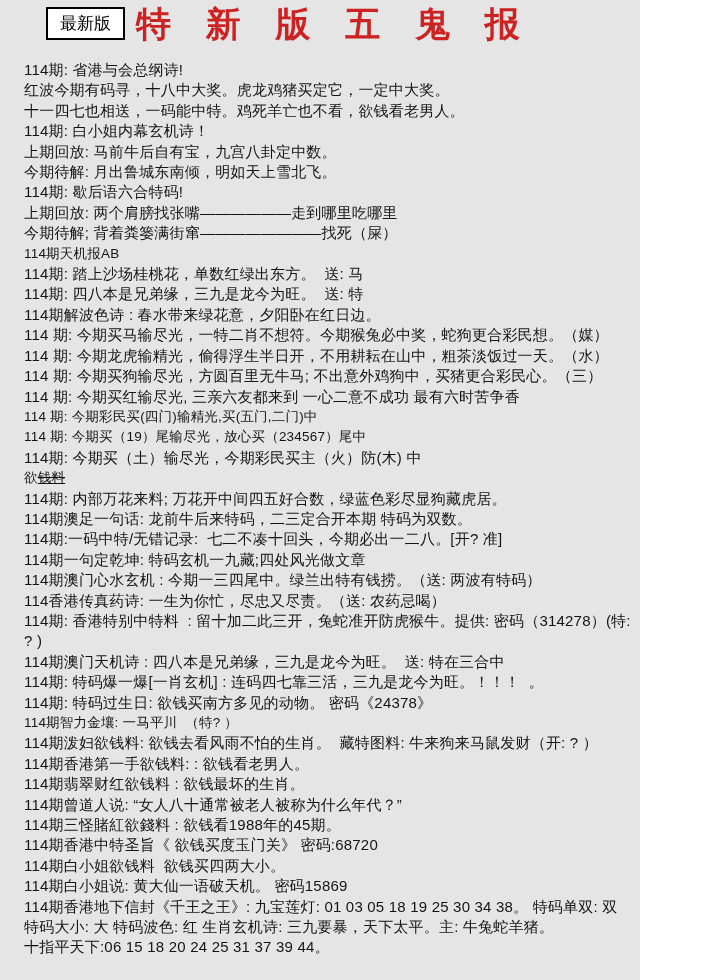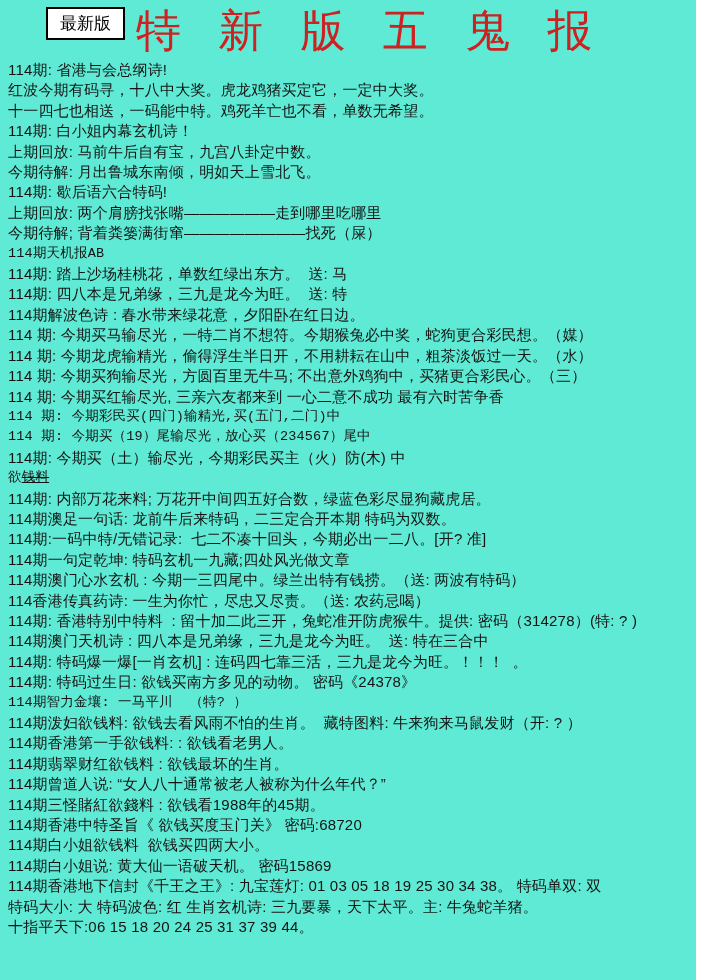--- a/index.html
+++ b/index.html
@@ -1,63 +1,63 @@
 <!DOCTYPE html>
 <html><head>
 <meta charset="utf-8">
 <style>
   html,body{margin:0;padding:0;background:#ffffff;}
   .page{
     position:relative;
-    width:696px;height:980px;
-    background:#5eead4;
+    width:640px;height:980px;
+    background:#e5e5e5;
     overflow:hidden;
     font-family:"Liberation Sans", sans-serif;
   }
   .hdr{position:relative;height:56px;}
   .badge{
     position:absolute;left:46px;top:7px;
     border:2px solid #000;
     padding:3px 12px;
     font-size:17px;color:#000;
     background:#fff;
   }
   .title{
     position:absolute;left:124px;top:1px;
     font-family:"Liberation Serif", serif;
-    font-weight:normal;
-    font-size:45px;
+    font-weight:bold;
+    font-size:35px;
     letter-spacing:13px;
     white-space:nowrap;
     padding-left:12px;
   }
-  .content{padding:4px 4px 0 8px;}
+  .content{padding:4px 4px 0 24px;}
   .content p{
     margin:0;
     font-size:15px;
     line-height:20.4px;
     color:#141414;
     white-space:pre-wrap;
     letter-spacing:0.2px;
   }
-  .content p.small{font-size:13.5px;font-family:Liberation Mono, monospace;}
+  .content p.small{font-size:13.5px;}
   .strike{text-decoration:line-through underline;margin-top:48px;}
 </style>
 </head>
 <body>
 
 <div class="page">
   <header class="hdr">
     <span class="badge">最新版</span>
     <span class="title" style="color: rgb(204, 34, 34);">特 新 版 五 鬼 报</span>
   </header>
   <main id="lines" class="content">
       <p>114期: 省港与会总纲诗!</p>
       <p>红波今期有码寻，十八中大奖。虎龙鸡猪买定它，一定中大奖。</p>
-      <p>十一四七也相送，一码能中特。鸡死羊亡也不看，单数无希望。</p>
+      <p>十一四七也相送，一码能中特。鸡死羊亡也不看，欲钱看老男人。</p>
       <p>114期: 白小姐内幕玄机诗！</p>
       <p>上期回放: 马前牛后自有宝，九宫八卦定中数。</p>
       <p>今期待解: 月出鲁城东南倾，明如天上雪北飞。</p>
       <p>114期: 歇后语六合特码!</p>
       <p>上期回放: 两个肩膀找张嘴——————走到哪里吃哪里</p>
       <p>今期待解; 背着粪篓满街窜————————找死（屎）</p>
       <p class="small">114期天机报AB</p>
       <p>114期: 踏上沙场桂桃花，单数红绿出东方。  送: 马</p>
       <p>114期: 四八本是兄弟缘，三九是龙今为旺。  送: 特</p>
       <p>114期解波色诗 : 春水带来绿花意，夕阳卧在红日边。</p>

